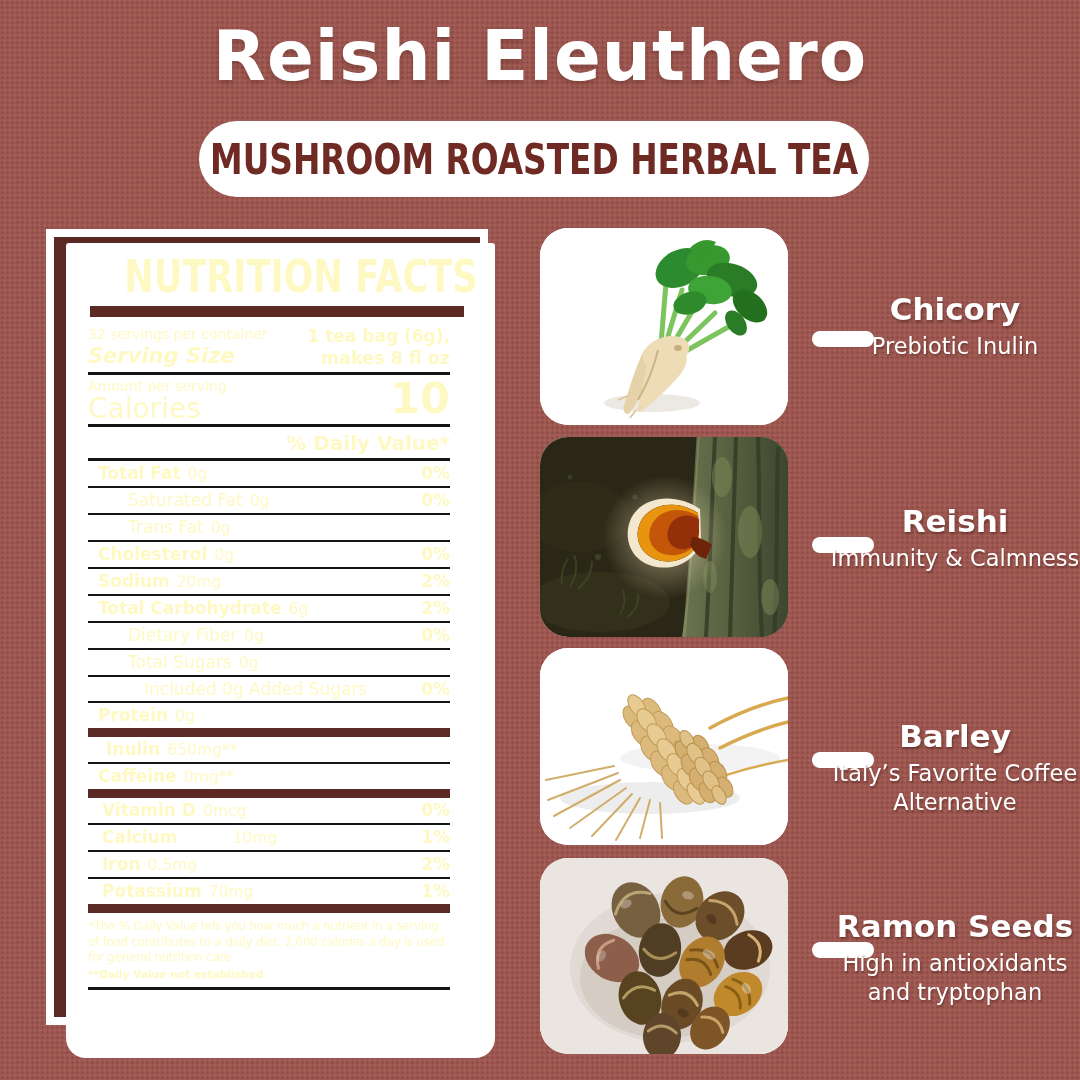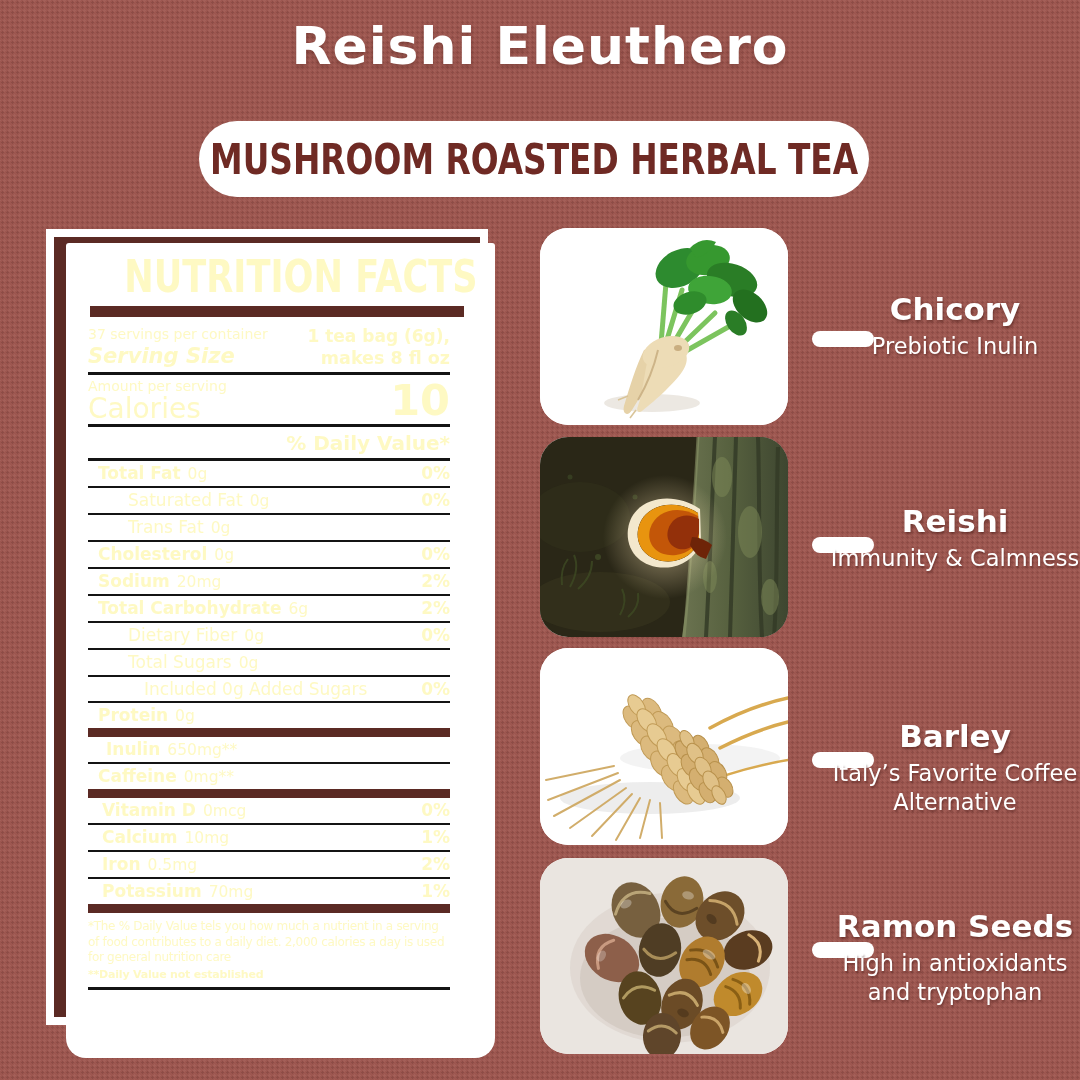--- a/index.html
+++ b/index.html
@@ -12,21 +12,21 @@
     position:absolute;inset:0;pointer-events:none;z-index:1;
     background-image:
       radial-gradient(rgba(60,25,22,0.16) 1px, transparent 1.3px),
       radial-gradient(rgba(255,235,225,0.06) 1px, transparent 1.3px);
     background-size:5px 5px,5px 5px;
     background-position:0 0,2px 3px;
   }
   
   .main-title{
     position:absolute;top:16px;left:0;width:100%;text-align:center;z-index:3;
-    font-size:52px;font-weight:bold;color:#ffffff;letter-spacing:1px;
+    font-size:69px;font-weight:bold;color:#ffffff;letter-spacing:1px;
     text-shadow:0 3px 5px rgba(70,25,20,0.30);
   }
   .subtitle-pill{
     position:absolute;left:199px;top:121px;width:670px;height:76px;z-index:3;
     background:#ffffff;border-radius:38px;
     display:flex;align-items:center;justify-content:center;
   }
   .subtitle-text{
     font-size:41px;font-weight:bold;color:#6f2a24;white-space:nowrap;
     transform:scale(0.80,1.06);letter-spacing:0px;
@@ -50,21 +50,21 @@
   }
   .nf-titlebar{height:11px;background:#5b2a24;margin:7px -14px 6px 2px;}
   .maroonbar{height:9px;background:#5b2a24;}
   .nf-serving{display:flex;justify-content:space-between;align-items:flex-end;
     border-bottom:3px solid #141414;padding:3px 0 4px;}
   .nf-serv-small{font-size:14px;}
   .nf-serv-big{font-size:21px;font-weight:bold;margin-top:2px;font-style:italic;}
   .nf-serv-right{text-align:right;font-weight:bold;}
   .nf-serv-r1{font-size:17px;}
   .nf-serv-r2{font-size:17.5px;margin-top:2px;}
-  .nf-cal{display:flex;justify-content:space-between;align-items:center;
+  .nf-cal{display:flex;justify-content:space-between;align-items:flex-start;
     border-bottom:3px solid #141414;padding:3px 0 1px;}
   .nf-cal-small{font-size:14px;}
   .nf-cal-big{font-size:28px;font-weight:500;margin-top:0px;line-height:1.05;}
   .nf-cal-val{font-size:43px;font-weight:bold;line-height:0.95;}
   .nf-dv{text-align:right;font-size:20px;font-weight:600;
     border-bottom:3px solid #141414;padding:4px 0 3px;}
   .nf-row{display:flex;align-items:baseline;font-size:17px;
     padding:2px 0 2px;border-bottom:2px solid #141414;line-height:1.22;}
   .nf-row .name{font-weight:bold;margin-left:10px;}
   .nf-row.reg .name{font-weight:normal;}
@@ -110,21 +110,21 @@
     <div class="frame-inner"></div>
   </div>
   <div class="sheet-front"></div>
 
   <div class="nf">
     <div class="nf-title">NUTRITION FACTS</div>
     <div class="nf-titlebar"></div>
 
     <div class="nf-serving">
       <div>
-        <div class="nf-serv-small">37 servings per container</div>
+        <div class="nf-serv-small">32 servings per container</div>
         <div class="nf-serv-big">Serving Size</div>
       </div>
       <div class="nf-serv-right">
         <div class="nf-serv-r1">1 tea bag (6g),</div>
         <div class="nf-serv-r2">makes 8 fl oz</div>
       </div>
     </div>
 
     <div class="nf-cal">
       <div>
@@ -196,21 +196,21 @@
       <span class="val">0mg**</span>
     </div>
 
     <div class="maroonbar"></div>
 
     <div class="nf-row" style="padding-left:4px;">
       <span class="name">Vitamin D</span>
       <span class="val">0mcg</span>
       <span class="pct">0%</span>
     </div>
-    <div class="nf-row" style="padding-left:4px;">
+    <div class="nf-row" style="padding-left:4px;gap:48px;">
       <span class="name">Calcium</span>
       <span class="val">10mg</span>
       <span class="pct">1%</span>
     </div>
     <div class="nf-row" style="padding-left:4px;">
       <span class="name">Iron</span>
       <span class="val">0.5mg</span>
       <span class="pct">2%</span>
     </div>
     <div class="nf-row nb" style="padding-left:4px;">

